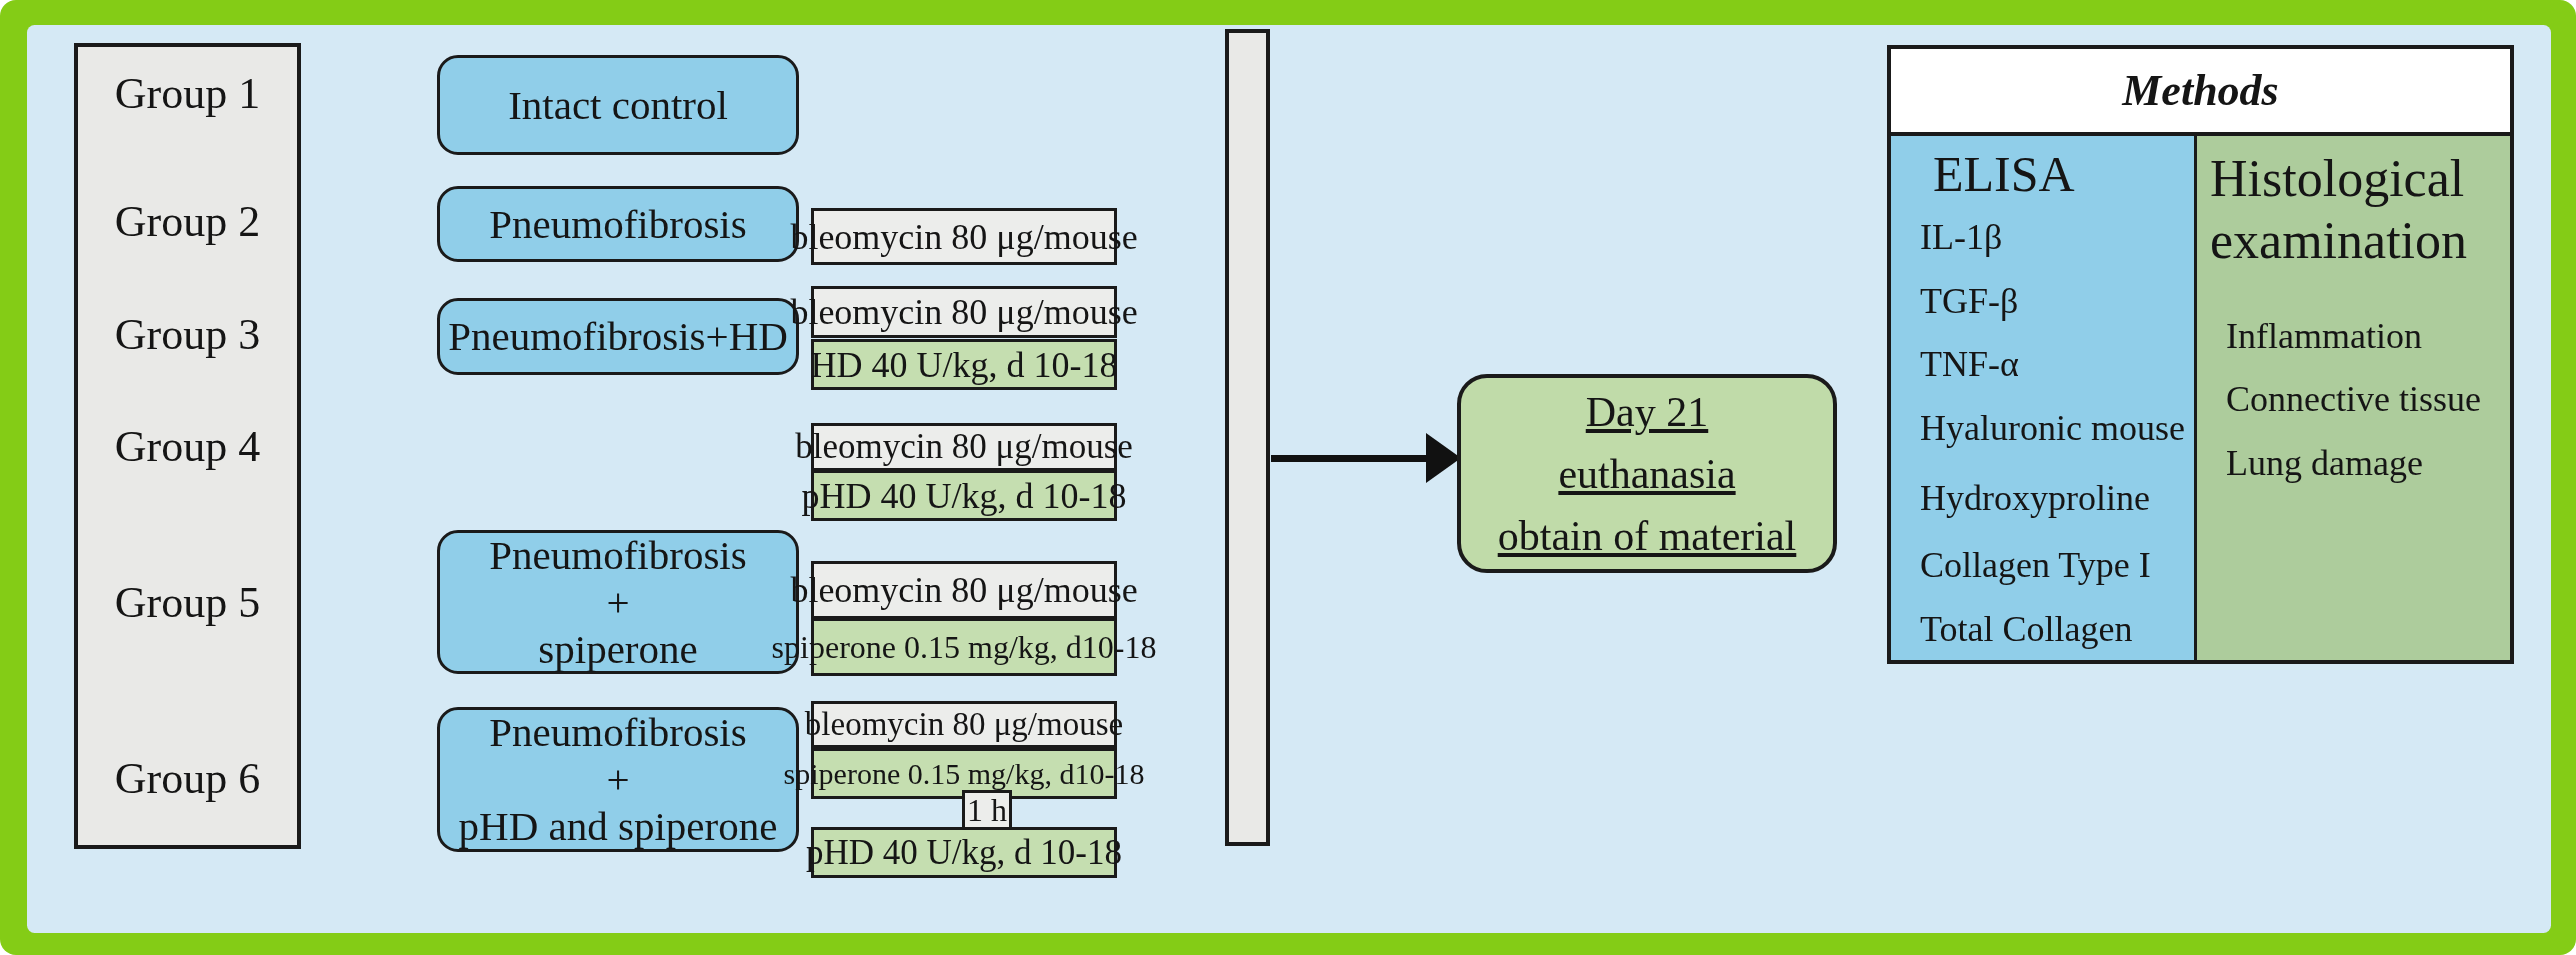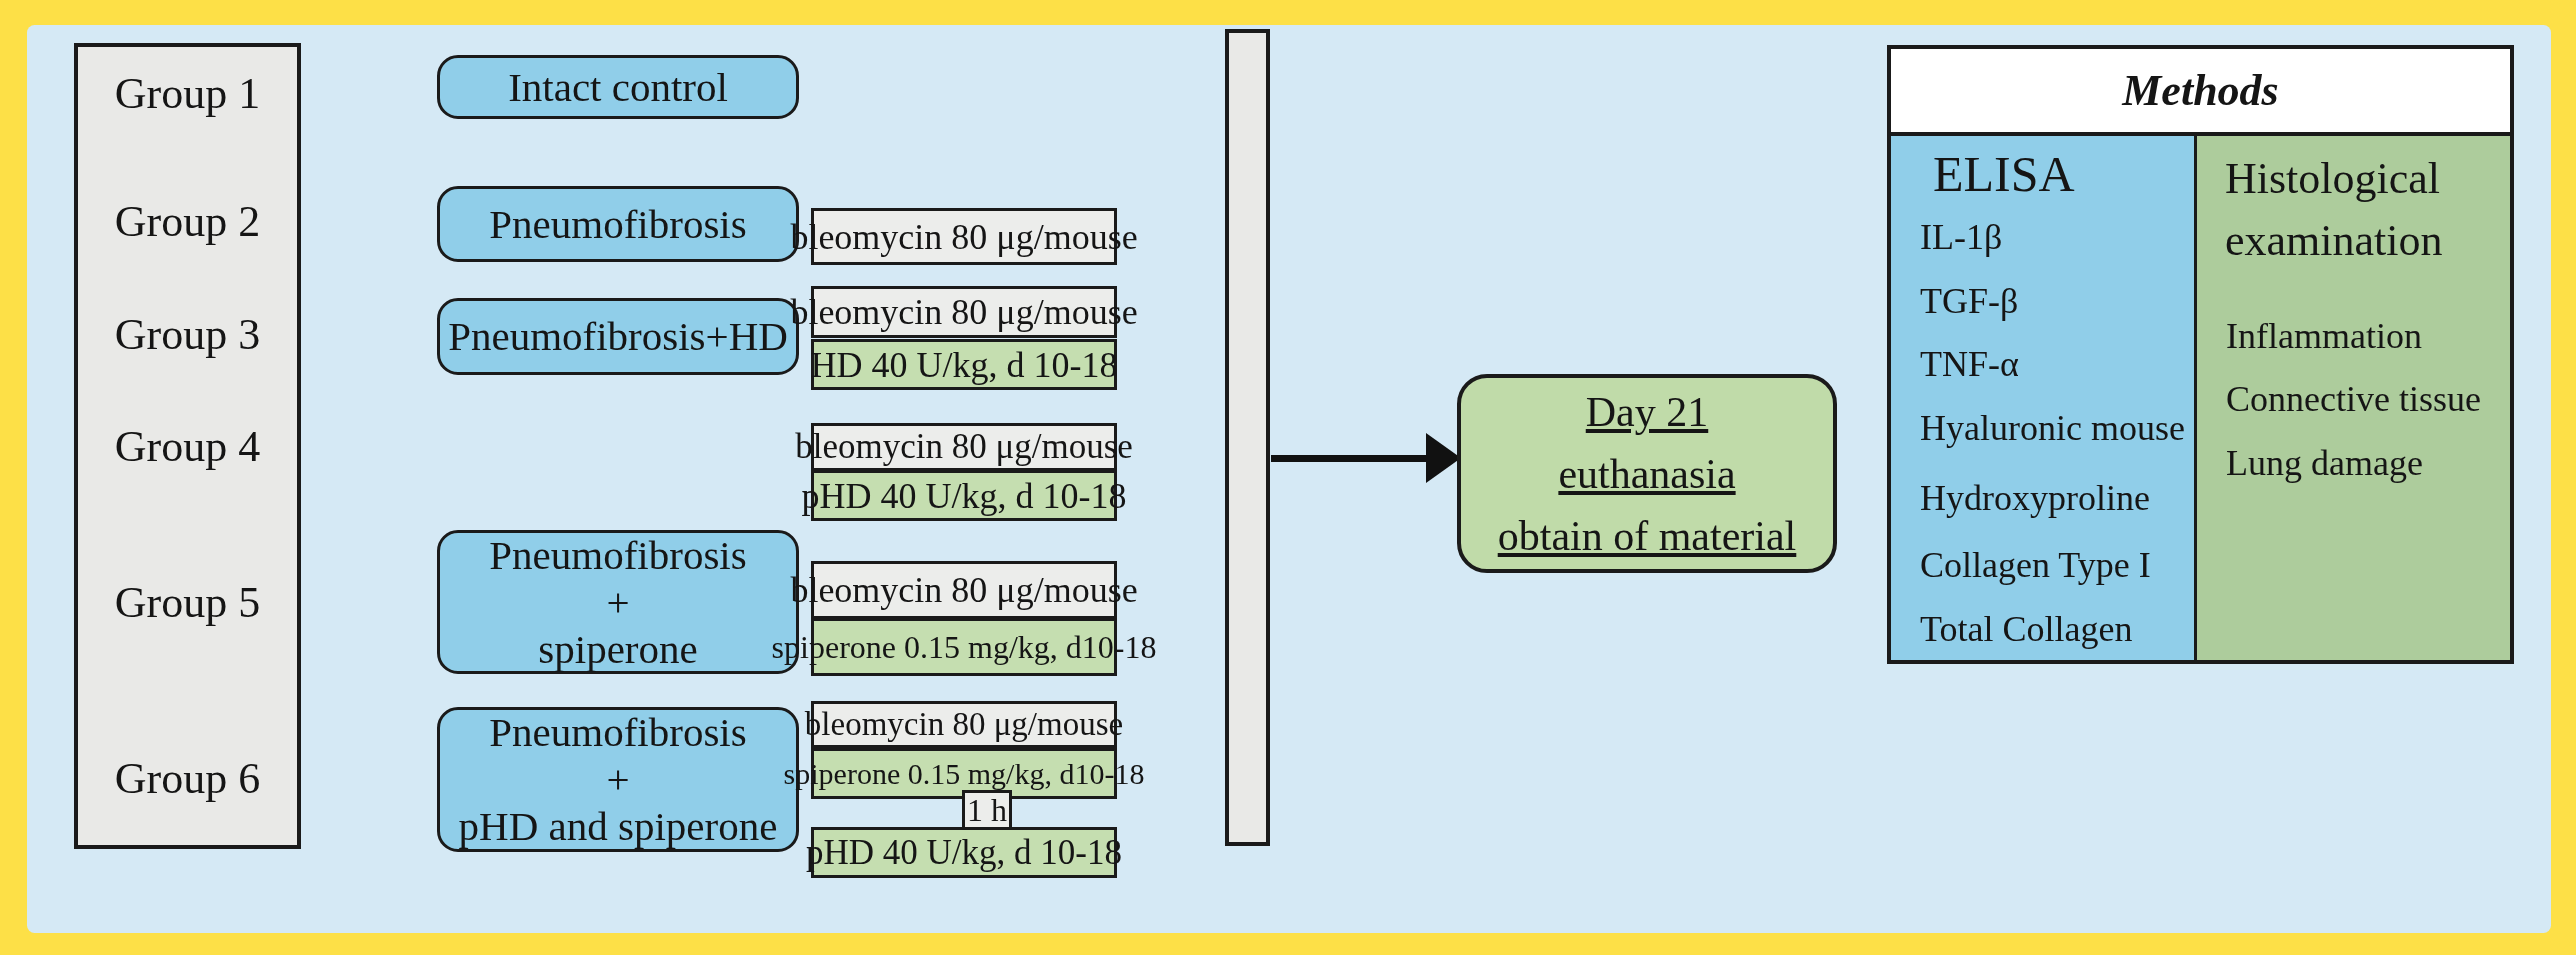--- a/index.html
+++ b/index.html
@@ -1,22 +1,23 @@
 <!DOCTYPE html>
 <html style="font-size:12px"><head>
 <meta charset="utf-8">
 <style>
   html,body{margin:0;padding:0;background:#ffffff;}
   .page{
     position:relative;
     width:2576px;height:955px;
-    background:#fde047;
+    background:#84cc16;
     font-family:"Liberation Serif","DejaVu Serif",serif;
     color:#151515;
     overflow:hidden;
+    border-radius:16px;
   }
   .panel{
     position:absolute;left:27px;top:25px;width:2524px;height:908px;
     background:#d5e9f5;border-radius:7.6px;
   }
   
   .col-groups{
     position:absolute;left:74px;top:43px;width:227px;height:806px;
     background:#e9e9e7;border:4.5px solid #1a1a1a;box-sizing:border-box;
   }
@@ -25,21 +26,21 @@
     text-align:center;font-size:44px;
   }
   .gl1{top:67px}.gl2{top:195px}.gl3{top:308px}.gl4{top:420px}.gl5{top:576px}.gl6{top:752px}
   
   .bluebox{
     position:absolute;left:437px;width:362px;box-sizing:border-box;
     background:#90cee9;border:3.8px solid #1a1a1a;border-radius:21px;
     display:flex;align-items:center;justify-content:center;
     text-align:center;font-size:41px;line-height:47px;white-space:pre-line;
   }
-  .bb1{top:55px;height:64px}
+  .bb1{top:55px;height:100px}
   .bb2{top:186px;height:76px}
   .bb3{top:298px;height:77px}
   .bb4{top:409px;height:77px}
   .bb5{top:530px;height:144px}
   .bb6{top:707px;height:145px}
   
   .tbox{
     position:absolute;left:811px;width:306px;box-sizing:border-box;
     border:3.8px solid #1a1a1a;
     display:flex;align-items:center;justify-content:center;
@@ -94,21 +95,21 @@
   .methods-body{position:absolute;left:0;right:0;top:87px;bottom:0;display:flex;}
   .col-elisa{
     width:306px;background:#90cee9;border-right:3.8px solid #1a1a1a;
     position:relative;box-sizing:border-box;
   }
   .col-hist{flex:1;background:#adcc9c;position:relative;}
   .elisa-heading{position:absolute;left:42px;top:15px;font-size:50px;line-height:47px;}
   .mitem{position:absolute;left:29px;font-size:36px;line-height:41px;white-space:nowrap;}
   .mi0{top:81px}.mi1{top:145px}.mi2{top:208px}.mi3{top:272px}
   .mi4{top:342px}.mi5{top:409px}.mi6{top:473px}
-  .hist-heading{position:absolute;left:28px;top:12px;font-size:44px;line-height:62px;white-space:pre-line;}
+  .hist-heading{position:absolute;left:13px;top:12px;font-size:52px;line-height:62px;white-space:pre-line;}
   .hi0{top:180px}.hi1{top:243px}.hi2{top:307px}
 </style>
 </head>
 <body>
 
 <div class="page">
   <div class="panel"></div>
 
   <div class="col-groups"></div>
   <div class="glabel gl1">Group 1</div>

